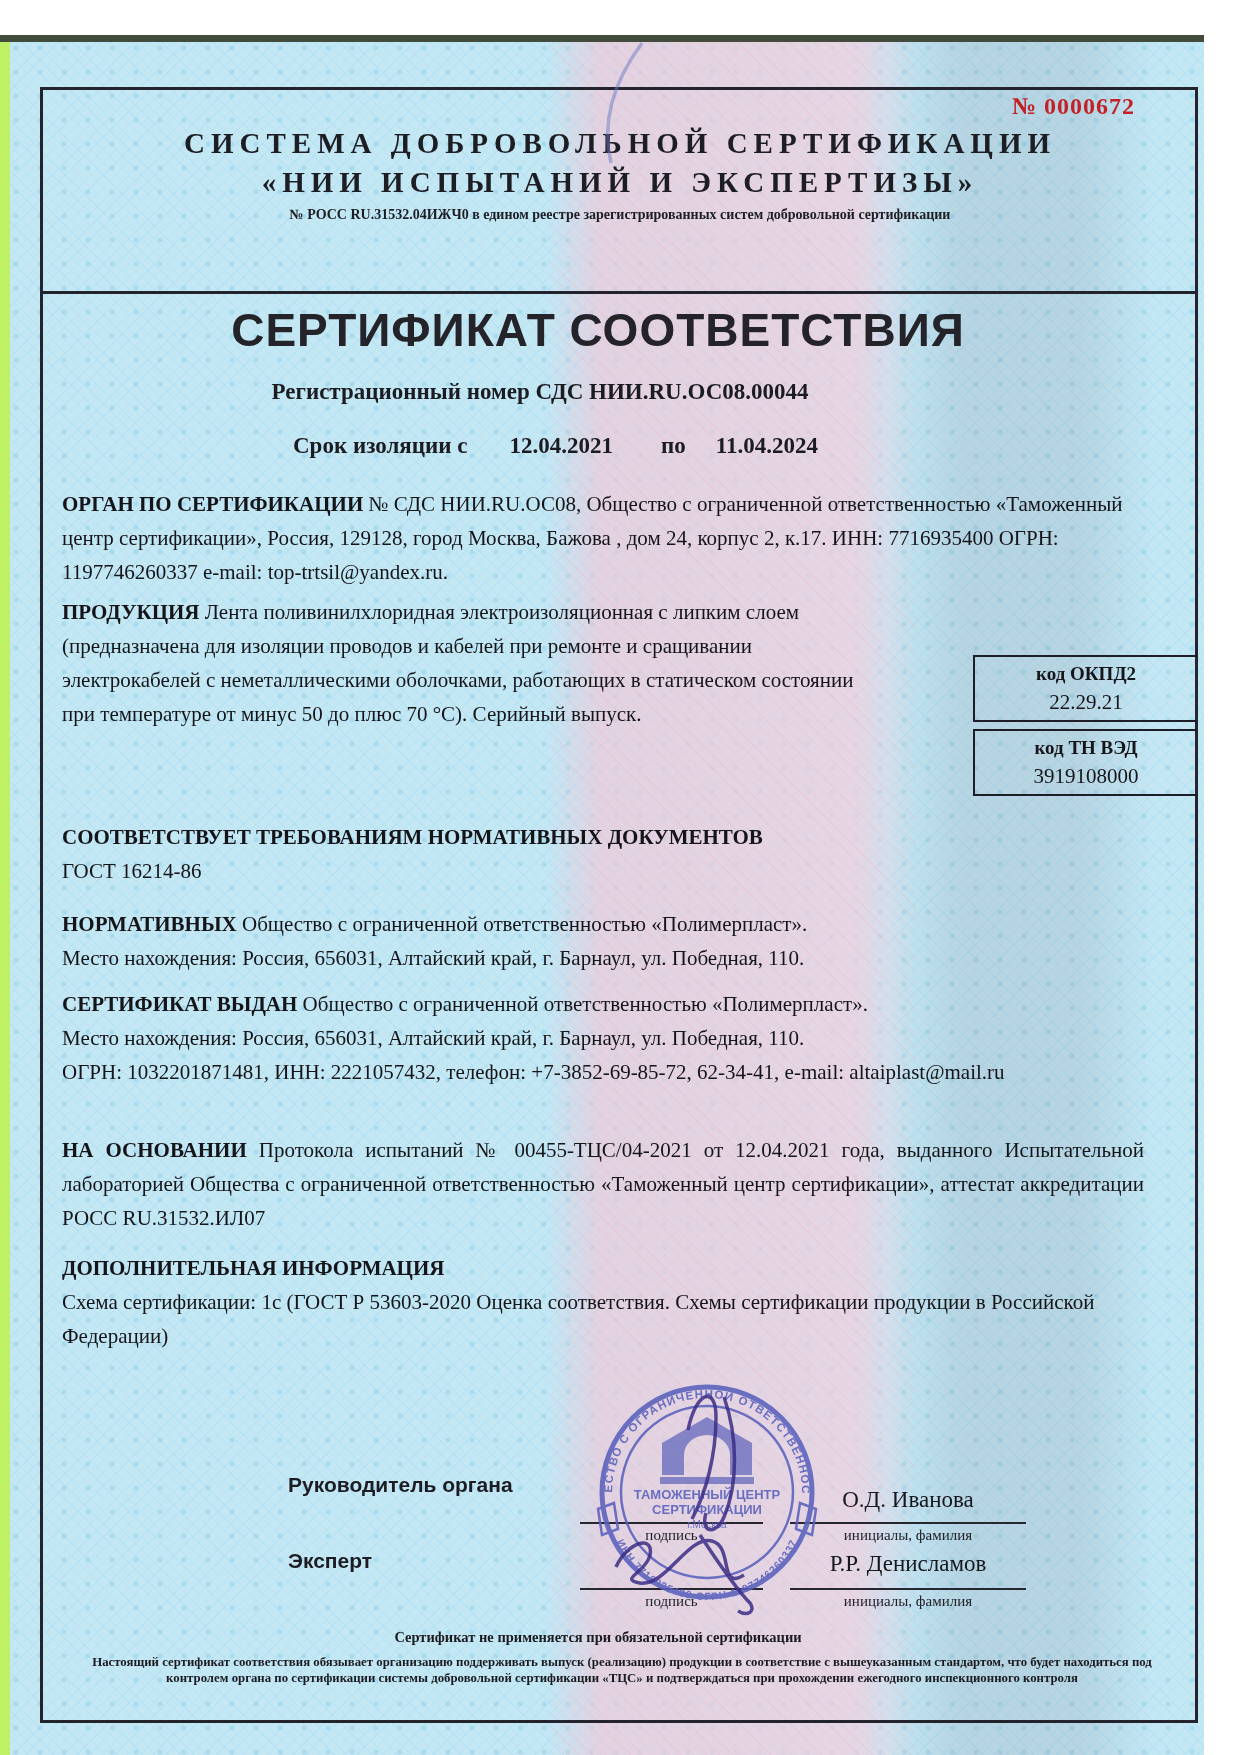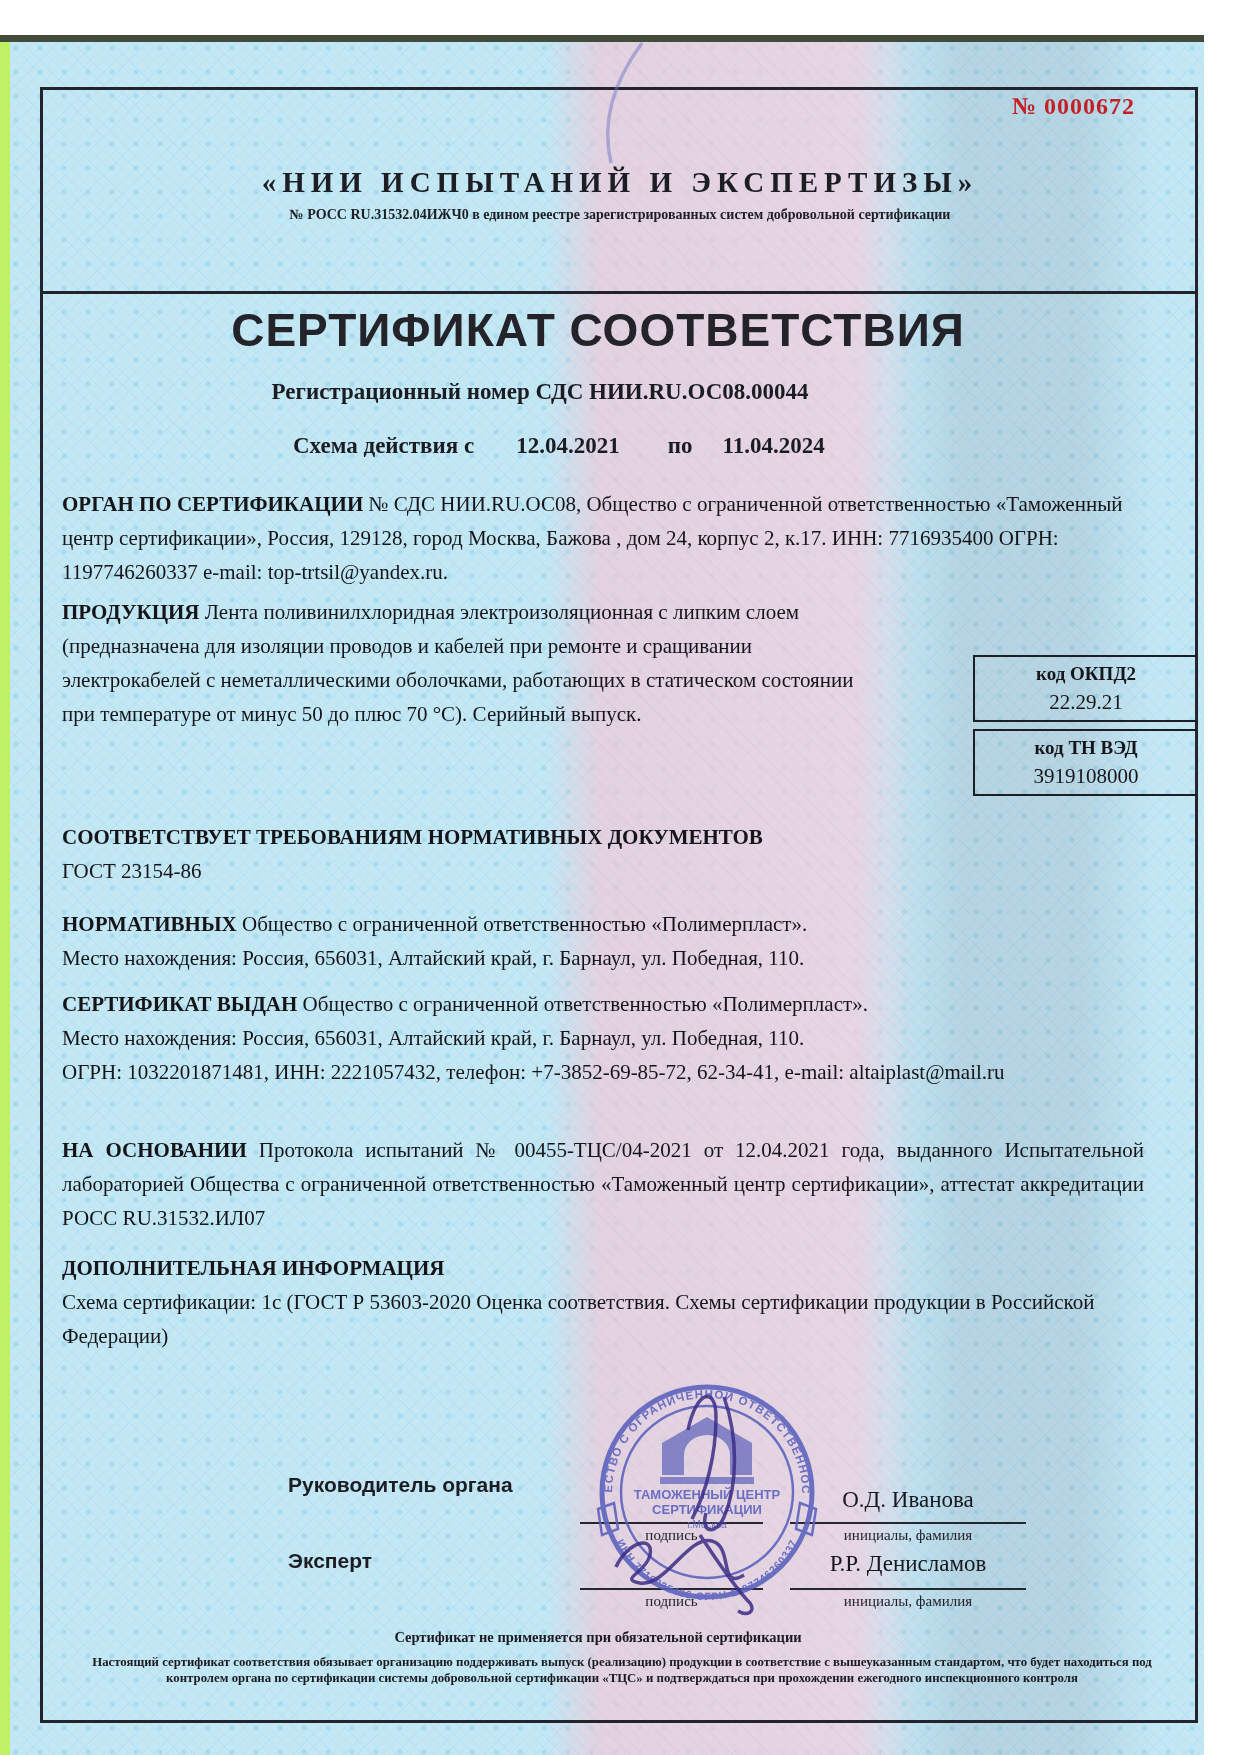--- a/index.html
+++ b/index.html
@@ -52,31 +52,32 @@
 </head>
 <body>
 
 <div class="page">
   <div class="paper"></div>
   <div class="pink-band"></div>
   <div class="grey-band"></div>
   <div class="scan-edge-top"></div>
 
   <div class="abs cert-no serif">№ 0000672</div>
+  <div class="abs sys1 serif">СИСТЕМА ДОБРОВОЛЬНОЙ СЕРТИФИКАЦИИ</div>
   <div class="abs sys2 serif">«НИИ ИСПЫТАНИЙ И ЭКСПЕРТИЗЫ»</div>
   <div class="abs registry serif">№ РОСС RU.31532.04ИЖЧ0 в едином реестре зарегистрированных систем добровольной сертификации</div>
 
   <div class="frame"></div>
   <div class="divider"></div>
 
   <div class="abs title">СЕРТИФИКАТ СООТВЕТСТВИЯ</div>
   <div class="abs regline serif">Регистрационный номер СДС НИИ.RU.ОС08.00044</div>
 
   <div class="abs validity serif">
-    <span class="lbl">Схема действия с</span>
+    <span class="lbl">Срок изоляции с</span>
     <span class="date" style="margin-left:42px;">12.04.2021</span>
     <span class="lbl" style="margin-left:48px;">по</span>
     <span class="date" style="margin-left:30px;">11.04.2024</span>
   </div>
 
   <div class="abs par" style="left:62px;top:452px;width:1082px;">
     <span class="lead">ОРГАН ПО СЕРТИФИКАЦИИ</span>
     <span>№ СДС НИИ.RU.ОС08, Общество с ограниченной ответственностью «Таможенный центр сертификации», Россия, 129128, город Москва, Бажова , дом 24, корпус 2, к.17. ИНН: 7716935400 ОГРН: 1197746260337 e-mail: top-trtsil@yandex.ru.</span>
   </div>
 
@@ -89,21 +90,21 @@
     <div class="cl serif">код  ОКПД2</div>
     <div class="cv serif">22.29.21</div>
   </div>
   <div class="abs codebox" style="top:694px;">
     <div class="cl serif">код ТН ВЭД</div>
     <div class="cv serif">3919108000</div>
   </div>
 
   <div class="abs par" style="left:62px;top:785px;width:1082px;">
     <div class="lead">СООТВЕТСТВУЕТ ТРЕБОВАНИЯМ НОРМАТИВНЫХ ДОКУМЕНТОВ</div>
-    <div>ГОСТ 23154-86</div>
+    <div>ГОСТ 16214-86</div>
   </div>
 
   <div class="abs par" style="left:62px;top:872px;width:1082px;">
     <div>
       <span class="lead">НОРМАТИВНЫХ</span>
       <span>Общество с ограниченной ответственностью «Полимерпласт».</span>
     </div>
     <div>Место нахождения: Россия, 656031, Алтайский край, г. Барнаул, ул. Победная, 110.</div>
   </div>
 

